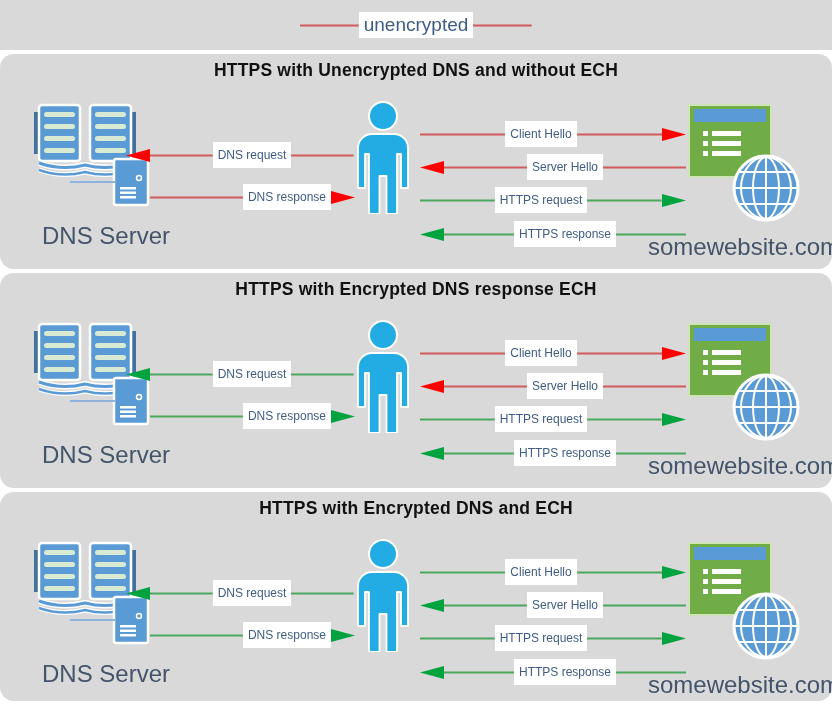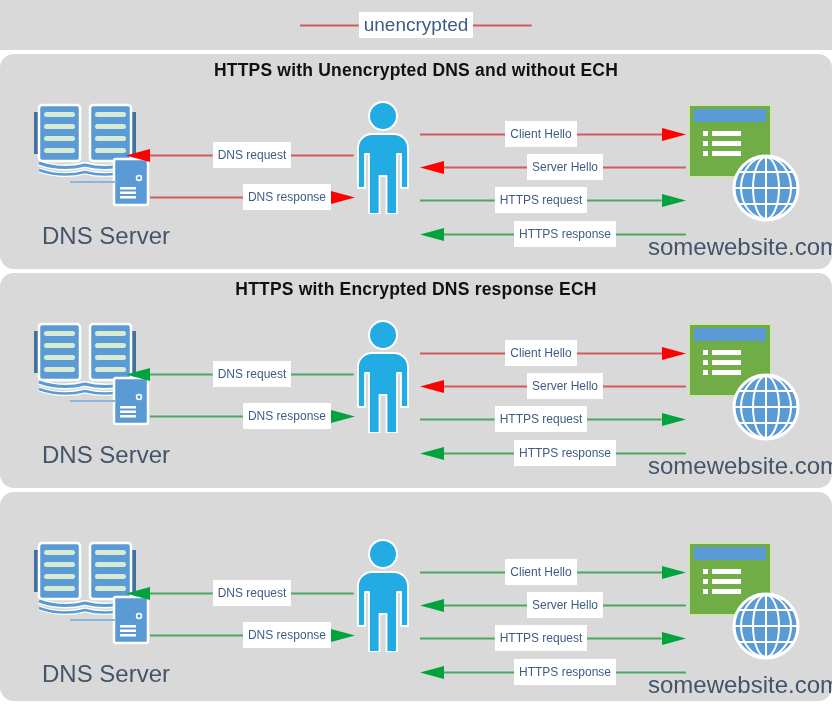--- a/index.html
+++ b/index.html
@@ -314,20 +314,21 @@
         <line x1="0" y1="50%" x2="100%" y2="50%" stroke-width="2"></line>
       </svg>
     <span class="msg">HTTPS response</span>
     <svg class="seg" stroke="#4aa85e">
         <line x1="0" y1="50%" x2="100%" y2="50%" stroke-width="2"></line>
       </svg>
   </div>
 </section>
 
 <section class="panel">
+  <h2 class="title">HTTPS with Encrypted DNS and ECH</h2>
 
   <svg class="book" viewBox="0 0 102 78" fill="#5b9bd5">
     <rect x="0" y="12" width="7" height="42" fill="#41719c"></rect>
       <rect x="95" y="12" width="7" height="42" fill="#41719c"></rect>
     <rect x="5" y="5" width="41" height="56" rx="3" stroke="#ffffff" stroke-width="2.5"></rect>
     <rect x="56" y="5" width="41" height="56" rx="3" stroke="#ffffff" stroke-width="2.5"></rect>
     <g fill="#d9ead3">
       <rect x="10" y="12" width="31" height="5" rx="2.5"></rect>
         <rect x="10" y="24" width="31" height="5" rx="2.5"></rect>
       <rect x="10" y="36" width="31" height="5" rx="2.5"></rect>

